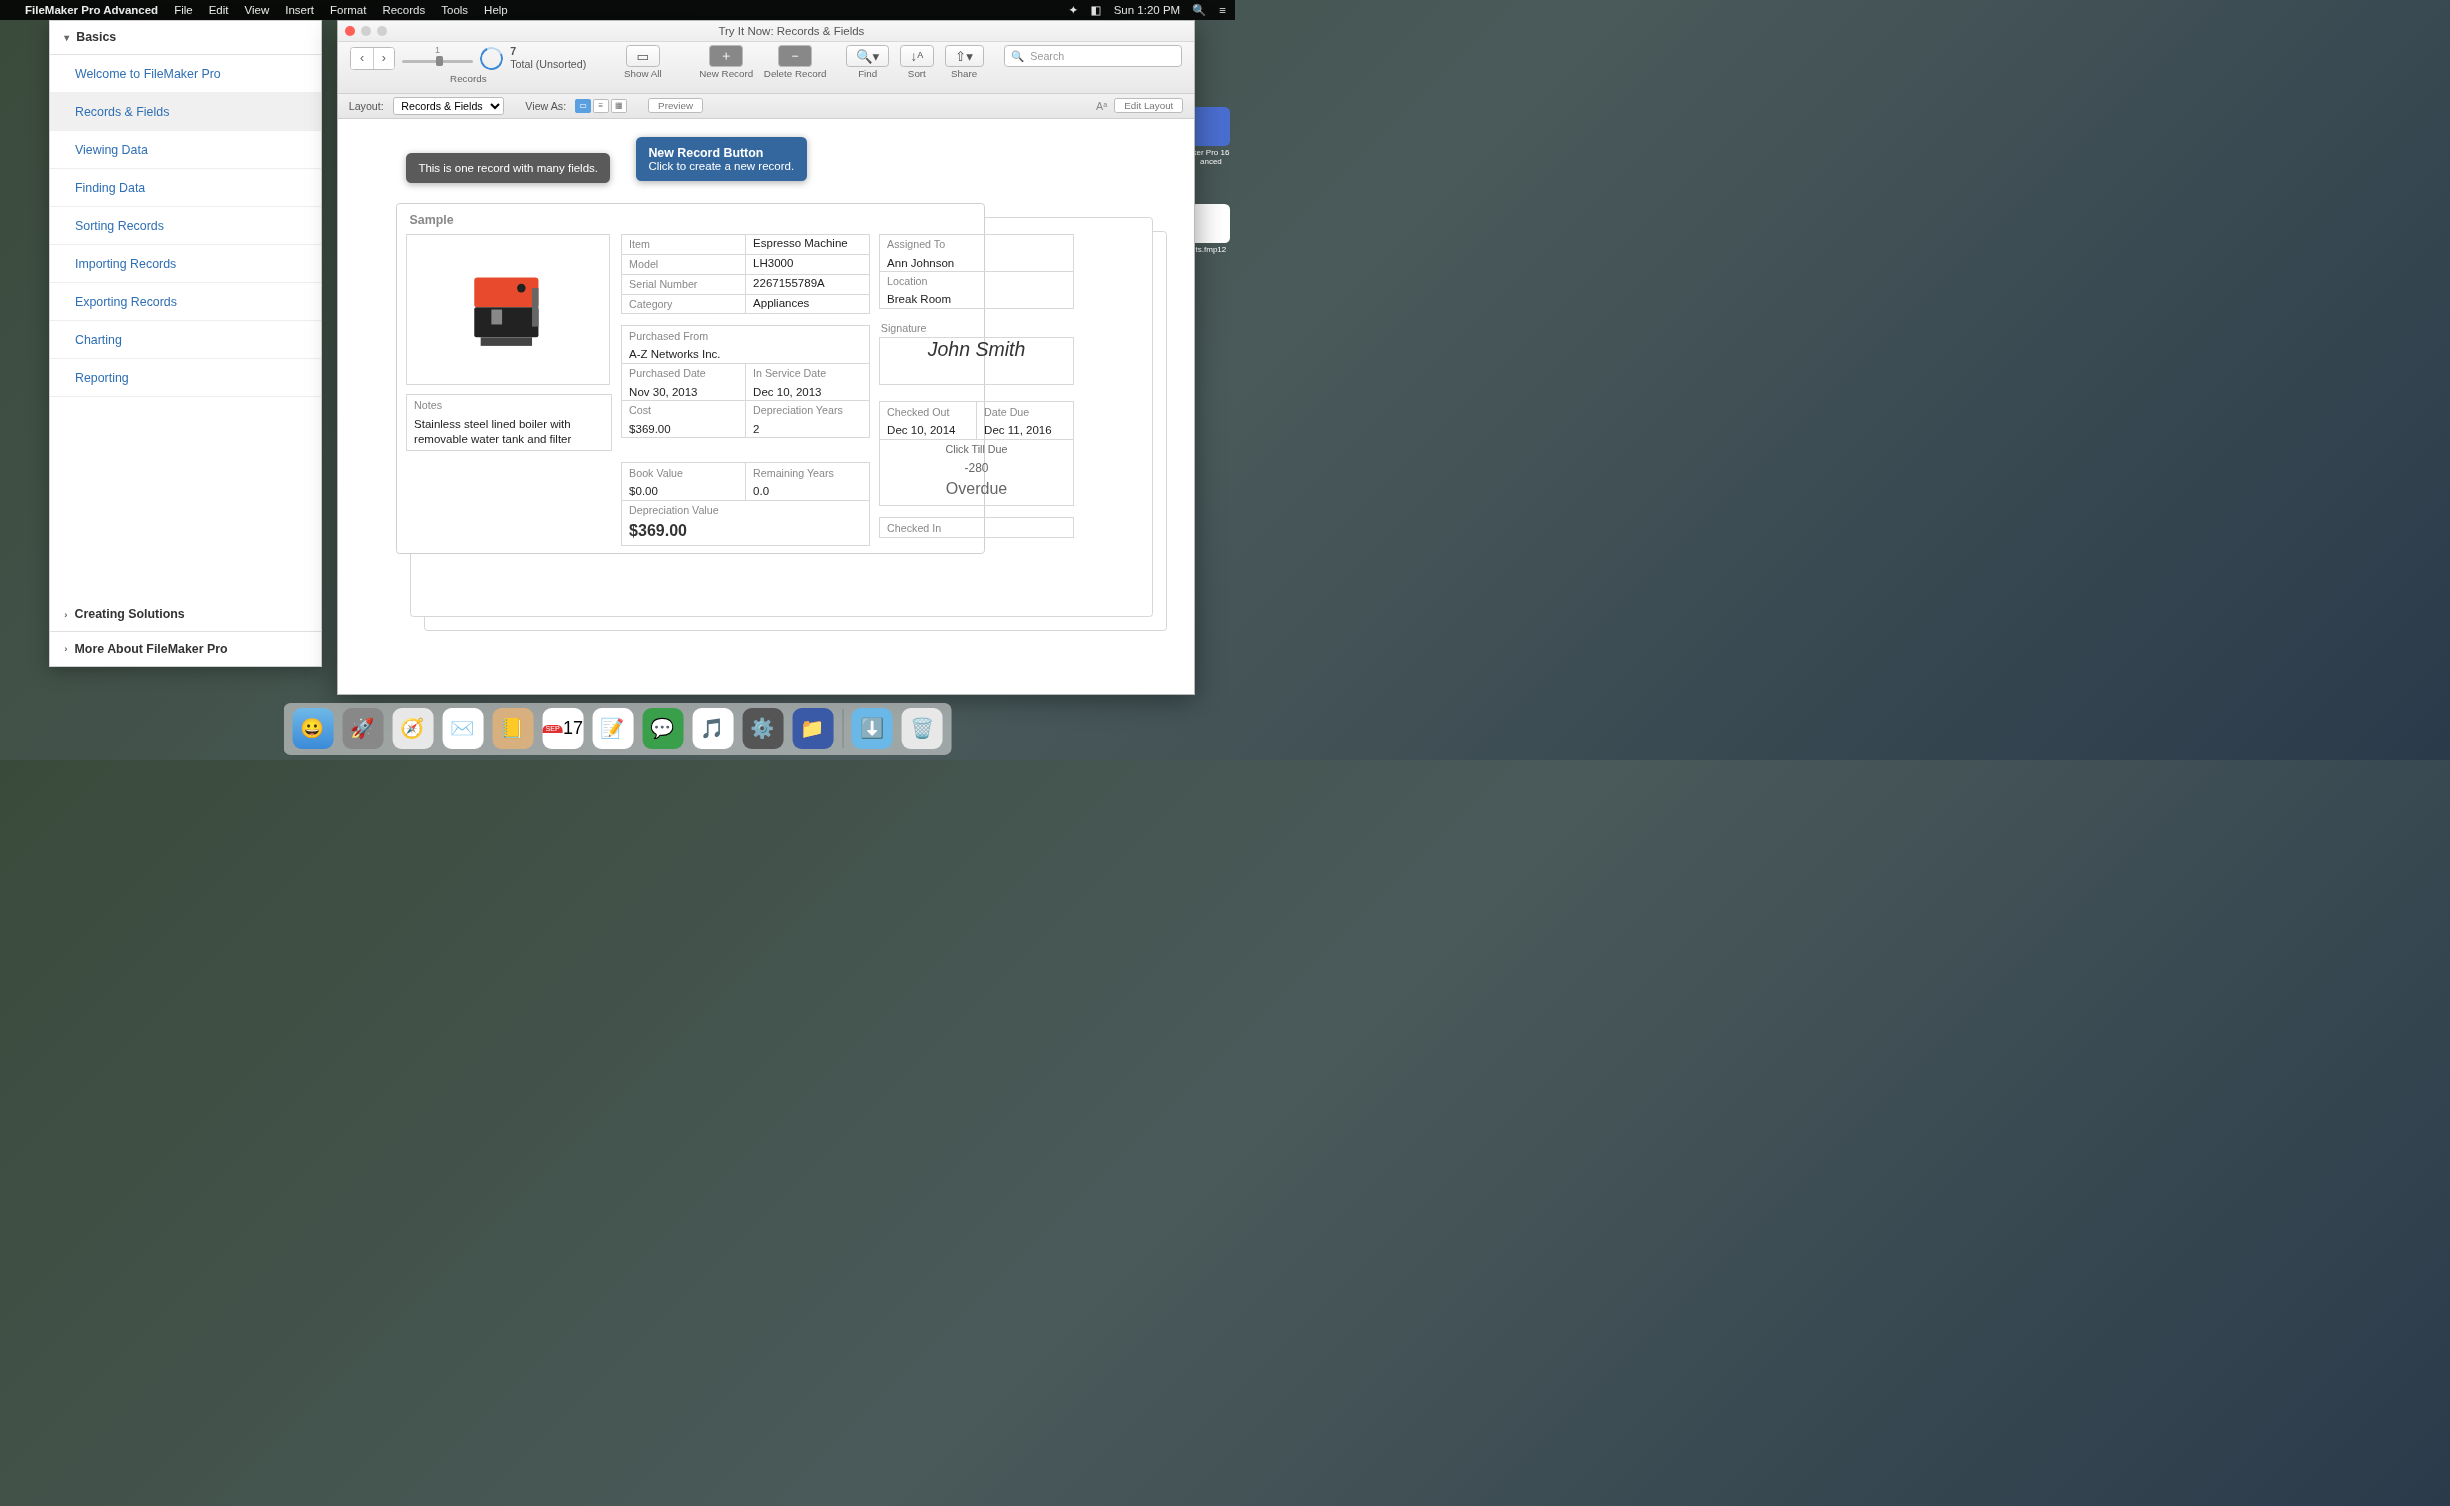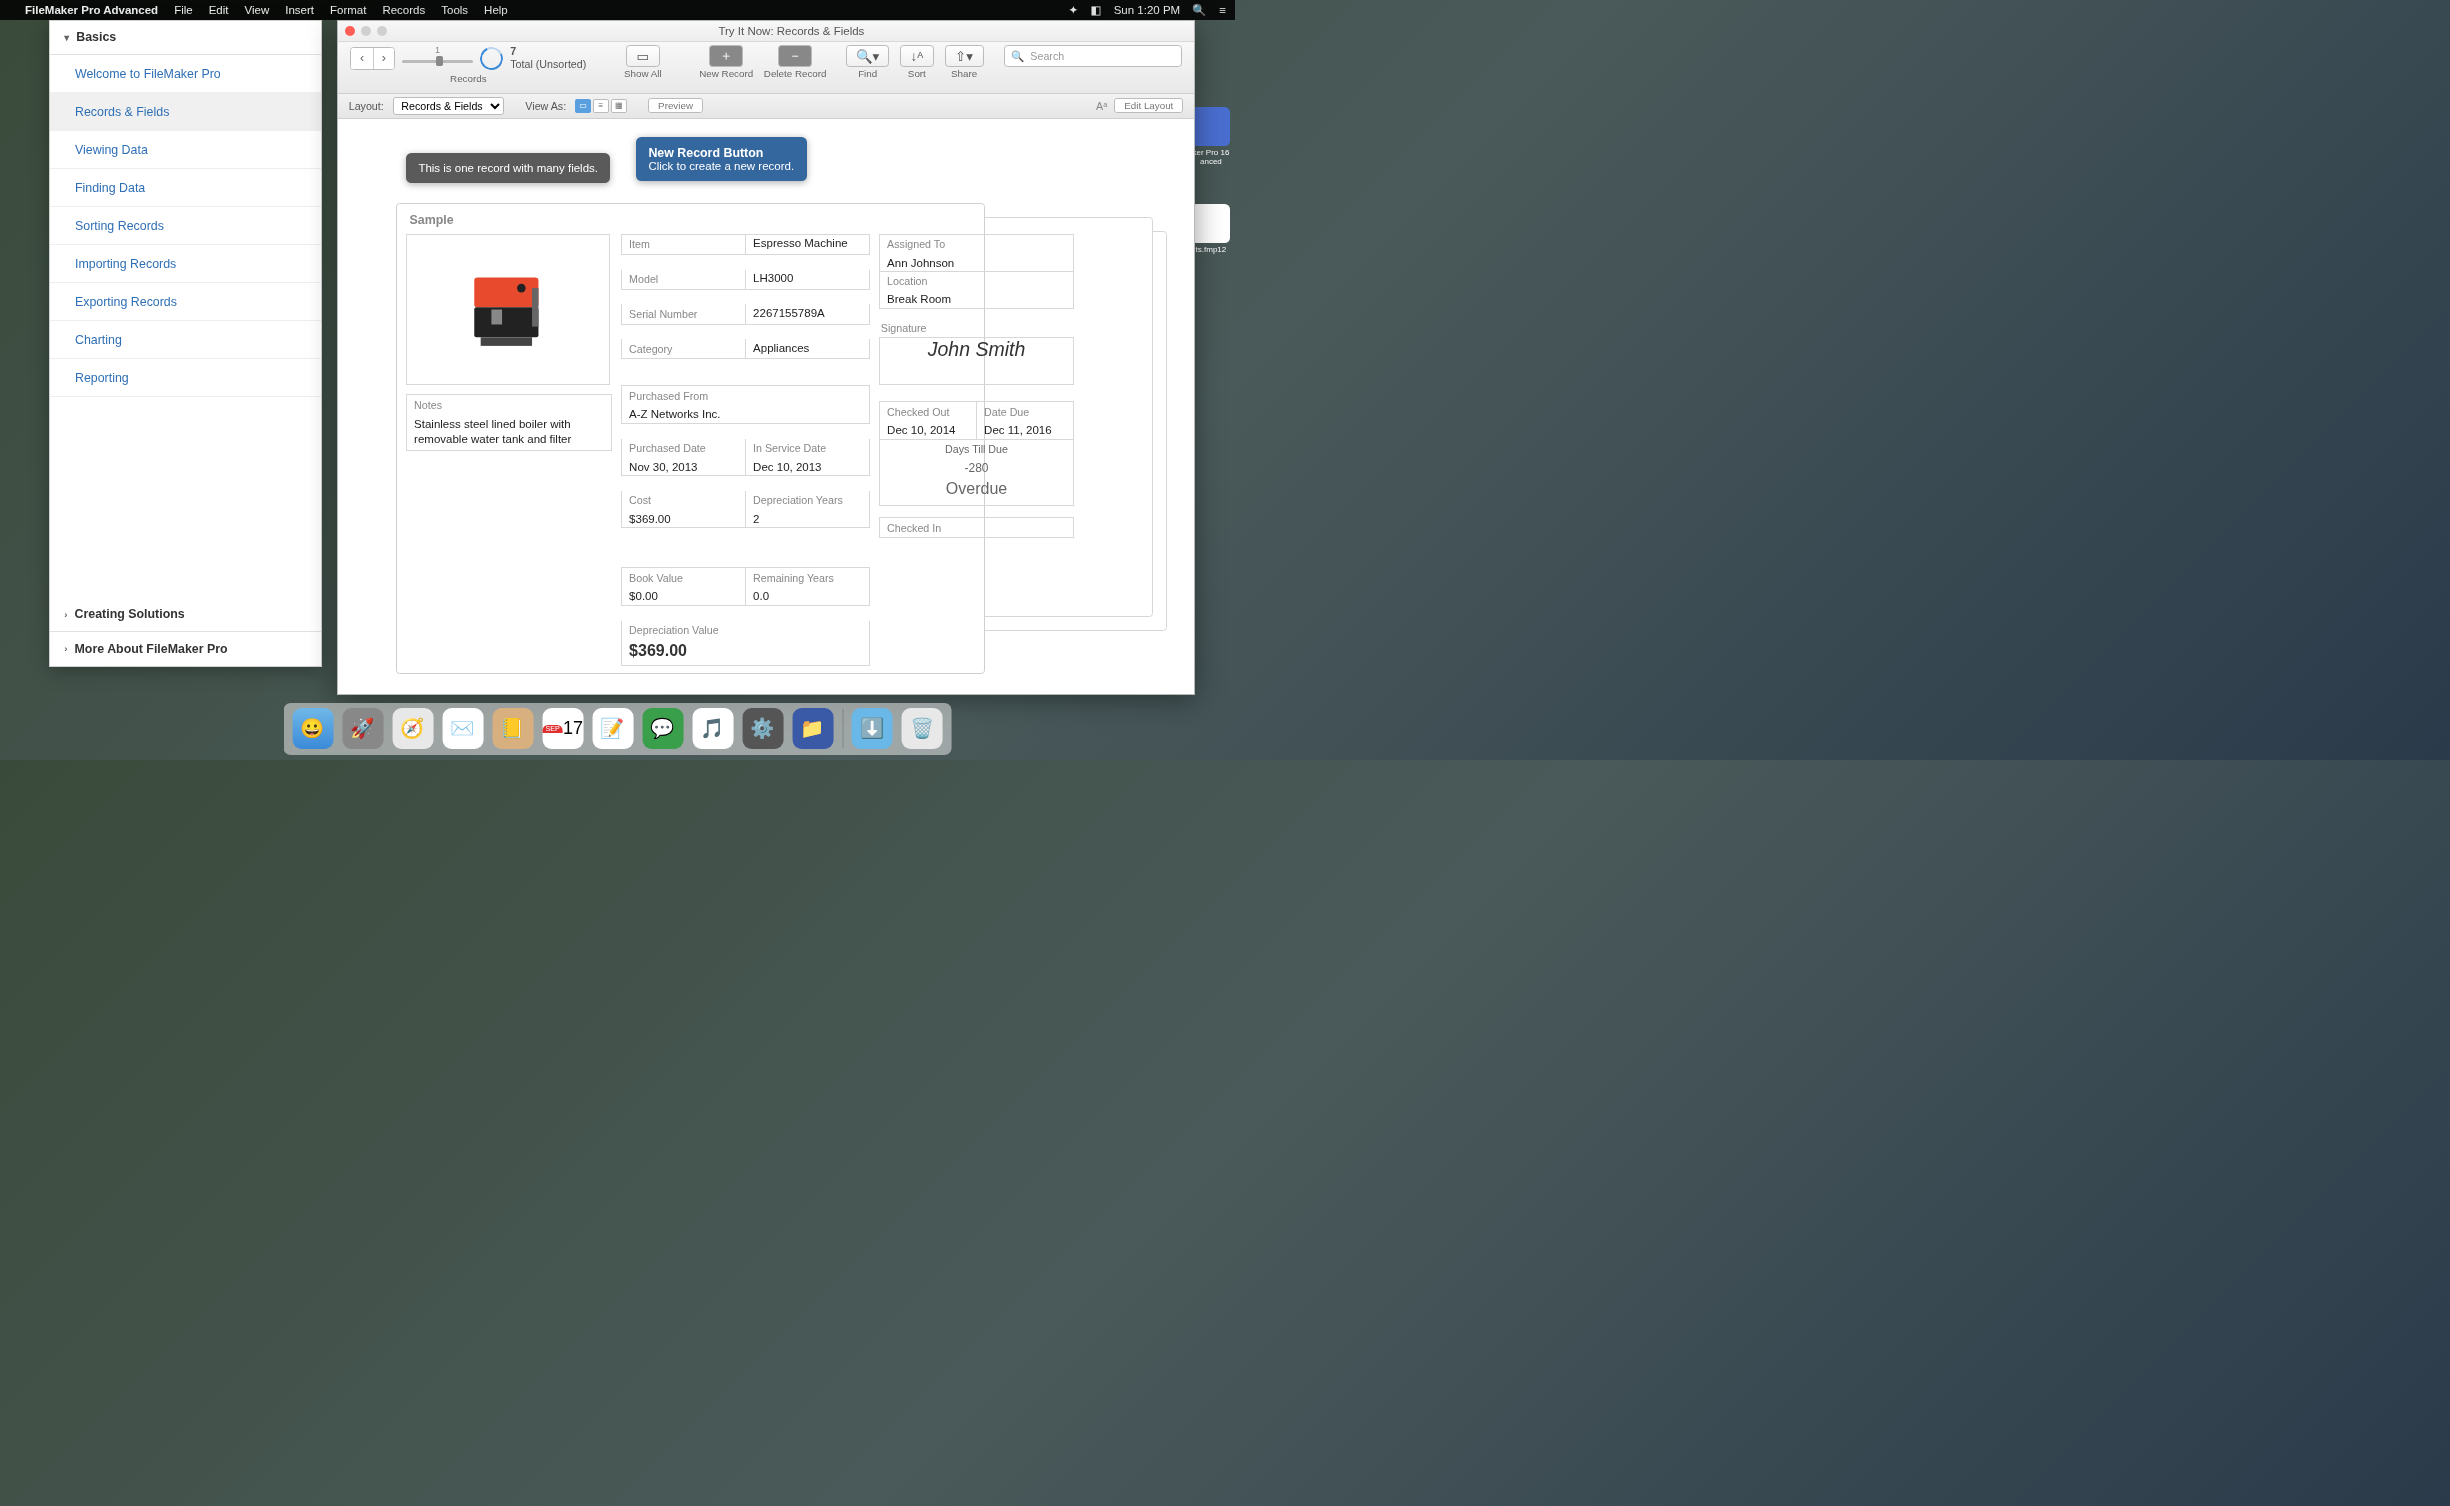--- a/index.html
+++ b/index.html
@@ -50,21 +50,21 @@
 .stack .shadow{position:absolute;left:14.2px;top:14.2px;width:743px;height:400px;border:0.9px solid #d6d6d6;border-radius:3.6px;background:#fff}
 .card{position:relative;width:589px;border:0.9px solid #cfcfcf;border-radius:3.6px;background:#fff;padding:7.1px 9px}
 .card h4{font-size:12.4px;color:#888;font-weight:bold;margin:1.8px 0 7.1px 3.6px}
 .cols{display:flex;gap:9px}
 .cell{border:0.9px solid #d8d8d8;font-size:11.5px}
 .lbl{color:#888;padding:3.6px 7.1px;font-size:10.7px}
 .val{color:#222;padding:2.7px 7.1px;font-size:11.5px}
 .imgbox{width:204px;height:151px;border:0.9px solid #d8d8d8;display:flex;align-items:center;justify-content:center}
 .notes{margin-top:3.6px}
 .col1{flex:0 0 206px;display:flex;flex-direction:column;gap:6px}
-.col2{flex:0 0 249px;display:flex;flex-direction:column;gap:19px}
+.col2{flex:0 0 249px;display:flex;flex-direction:column;gap:4px}
 .col3{flex:0 0 195px;display:flex;flex-direction:column;gap:3.6px}
 .sig{height:48px;font-family:cursive;font-size:19.5px;display:flex;align-items:flex-start;justify-content:center;color:#333;border:0.9px solid #d8d8d8}
 .big{font-size:16px;font-weight:bold;color:#333;padding:1.8px 7.1px 5.3px}
 .center{text-align:center;color:#666}
 
 .dock{position:absolute;left:50%;bottom:5.3px;transform:translateX(-50%);height:52px;background:rgba(230,230,230,.55);border-radius:7.1px;padding:3.6px 9px;display:flex;gap:9px;align-items:center;backdrop-filter:blur(3.6px)}
 .dock .di{width:41px;height:41px;border-radius:9px;background:#ddd;display:flex;align-items:center;justify-content:center;font-size:19.5px}
 .dock .sep{width:0.9px;height:39px;background:rgba(0,0,0,.2)}
 
 .deskicon{position:absolute;right:3.6px;width:41px;text-align:center;font-size:8px;color:#fff}
@@ -326,21 +326,21 @@
               <div class="cell">
                   <div class="lbl">Checked Out</div>
                   <div class="val">Dec 10, 2014</div>
                 </div>
               <div class="cell" style="border-left:none">
                   <div class="lbl">Date Due</div>
                   <div class="val">Dec 11, 2016</div>
                 </div>
             </div>
             <div class="cell" style="margin-top:-4.4px;border-top:none">
-              <div class="lbl center">Days Till Due</div>
+              <div class="lbl center">Click Till Due</div>
               <div class="val center" style="font-size:12px">-280</div>
               <div class="val center" style="font-size:16px;padding-bottom:7.1px">Overdue</div>
             </div>
             <div class="cell" style="margin-top:7.1px">
               <div class="lbl">Checked In</div>
             </div>
           </div>
         </div>
       </div>
     </div>

